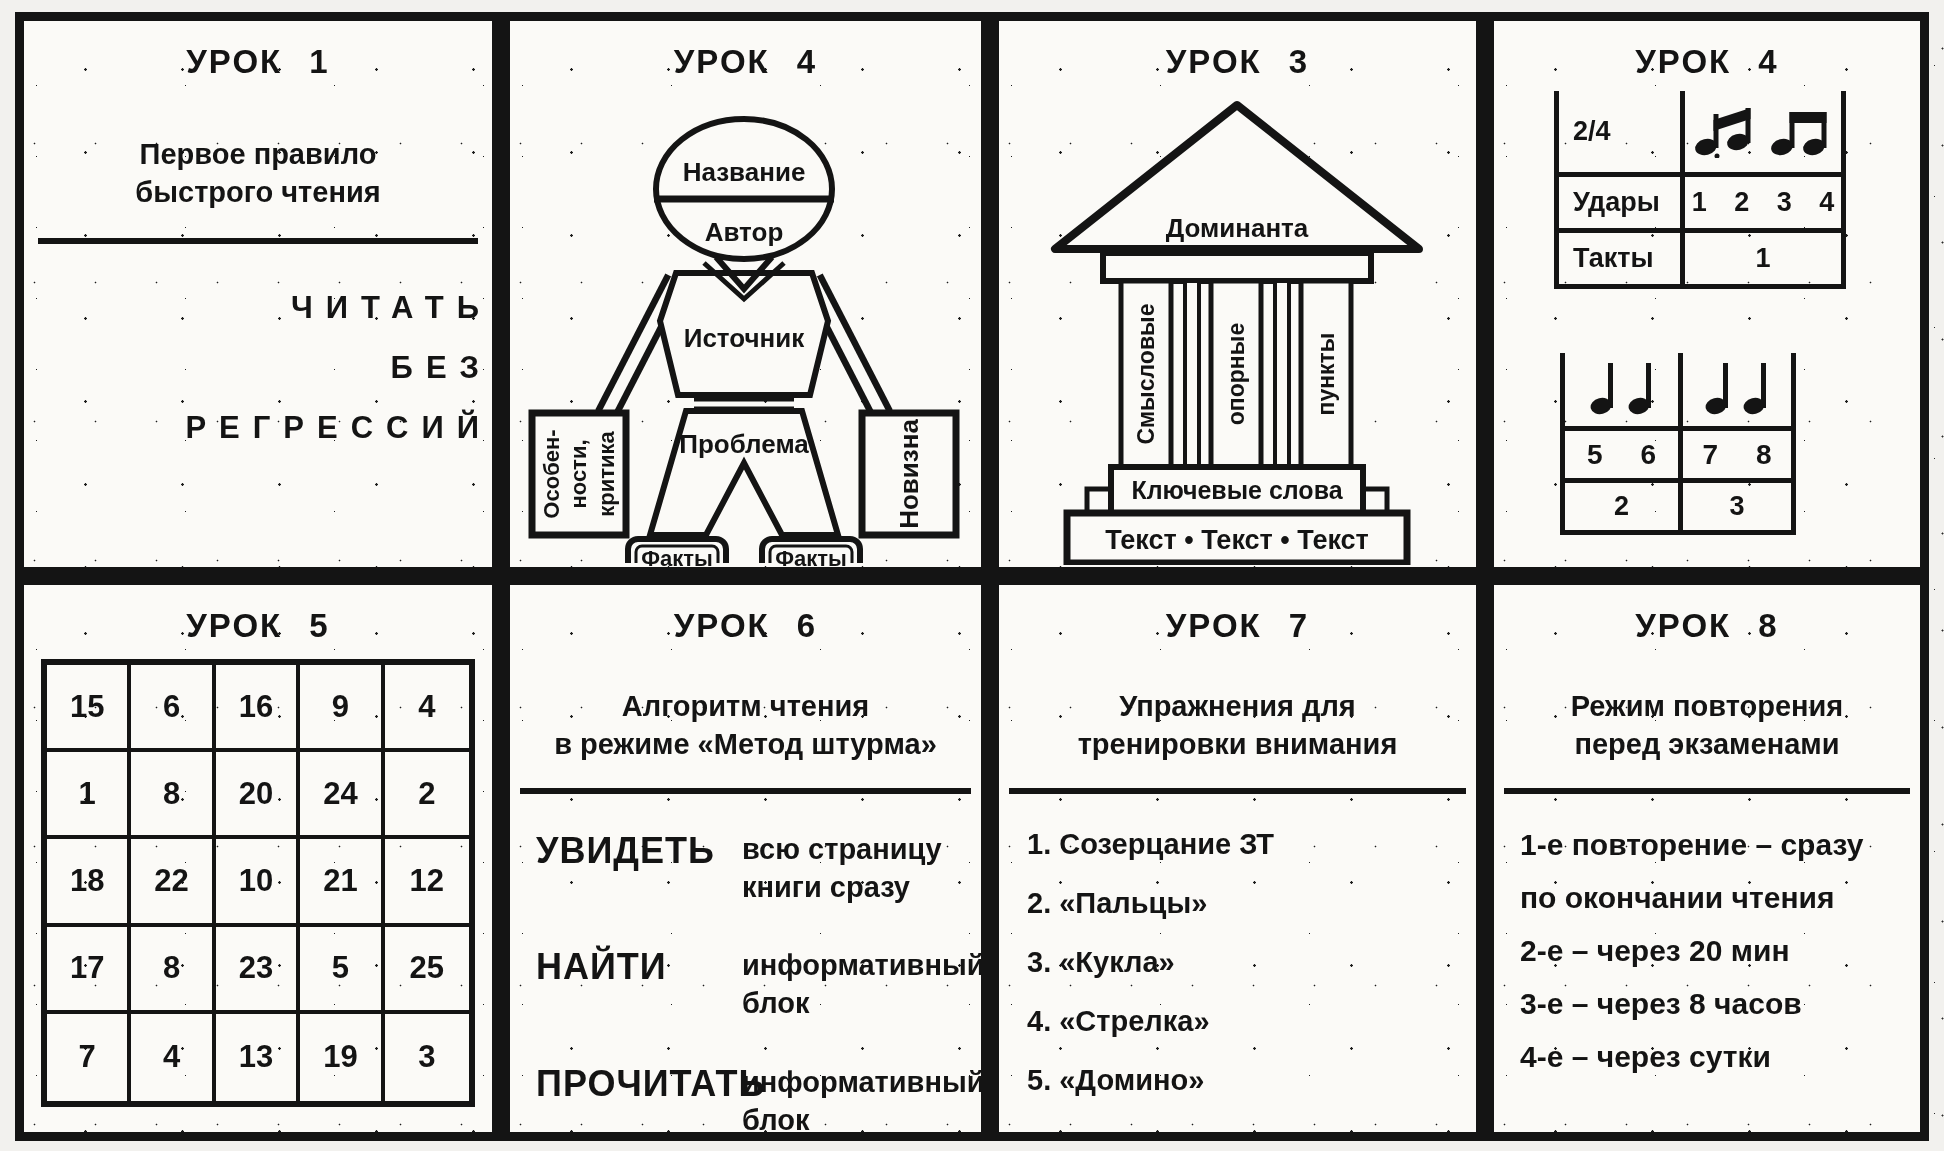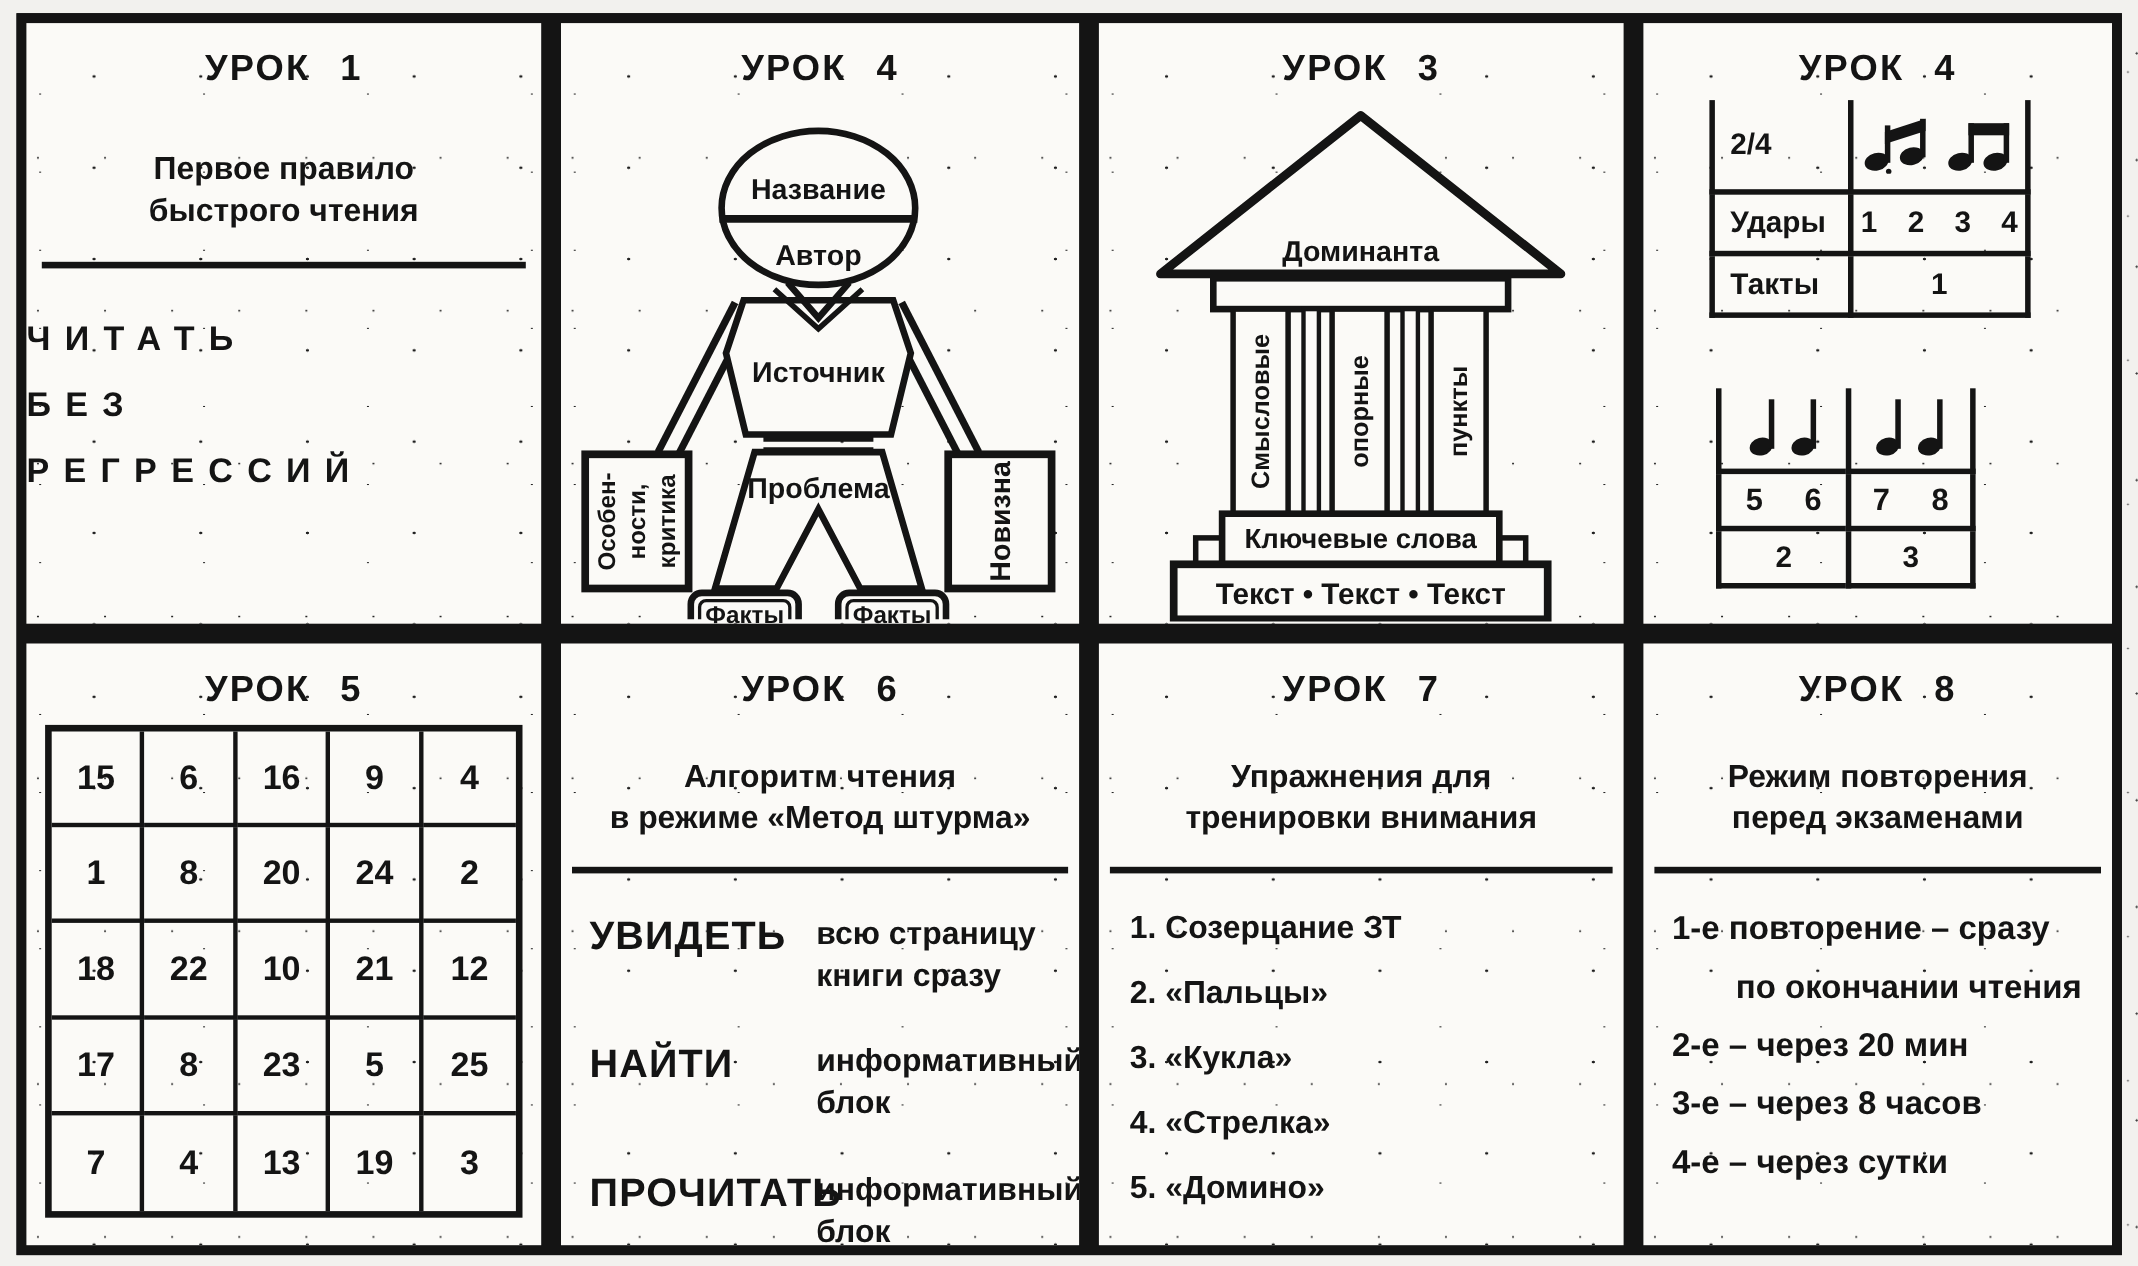--- a/index.html
+++ b/index.html
@@ -35,21 +35,21 @@
     background-position: 13px 7px, 41px 53px, 87px 29px;
   }
   .lesson-title {
     padding-top:22px; text-align:center;
     font-size:33px; font-weight:700;
     letter-spacing:2px; word-spacing:16px;
   }
   
   .l1-sub { margin-top:54px; text-align:center; font-size:29px; font-weight:700; line-height:1.32; }
   .hrule  { height:6px; background:#141414; margin:26px 14px 0; }
-  .l1-slogan { margin-top:46px; text-align:left; font-size:31px; font-weight:700; letter-spacing:13px; }
+  .l1-slogan { margin-top:46px; text-align:right; font-size:31px; font-weight:700; letter-spacing:13px; }
   .l1-slogan > div { margin-bottom:24px; }
   
   .draw { position:absolute; left:0; width:100%; }
   .draw svg { position:absolute; left:0; top:0; }
   .dlabel { position:absolute; text-align:center; font-weight:700; }
   .rot { transform:rotate(-90deg); display:flex; flex-direction:column; justify-content:center; align-items:center; }
   
   .mtable { display:grid; }
   .mtable > div { border-left:5px solid #141414; border-bottom:5px solid #141414; display:flex; align-items:center; }
   .mtable > div:nth-child(2n) { border-right:5px solid #141414; justify-content:center; }
@@ -74,21 +74,21 @@
   .sub2 { margin-top:42px; text-align:center; font-size:29px; font-weight:700; line-height:1.32; }
   .hrule2 { height:6px; background:#141414; margin:24px 10px 0; }
   .steps { margin:36px 0 0 26px; }
   .step { display:flex; margin-bottom:40px; }
   .verb { width:206px; font-size:36px; font-weight:700; letter-spacing:1px; flex:none; }
   .obj  { font-size:29px; font-weight:700; line-height:1.32; }
   .list { margin:34px 0 0 28px; }
   .list > div { font-size:29px; font-weight:700; margin-bottom:26px; }
   .list8 { margin:34px 0 0 26px; }
   .list8 > div { font-size:30px; font-weight:700; margin-bottom:19px; }
-  .indent { margin-left:58px; }
+  .indent { }
 </style>
 </head>
 <body>
 
 <div class="frame">
 
   <div class="cell">
     <div class="lesson-title">УРОК 1</div>
     <div class="l1-sub">
       <div>Первое правило</div>

